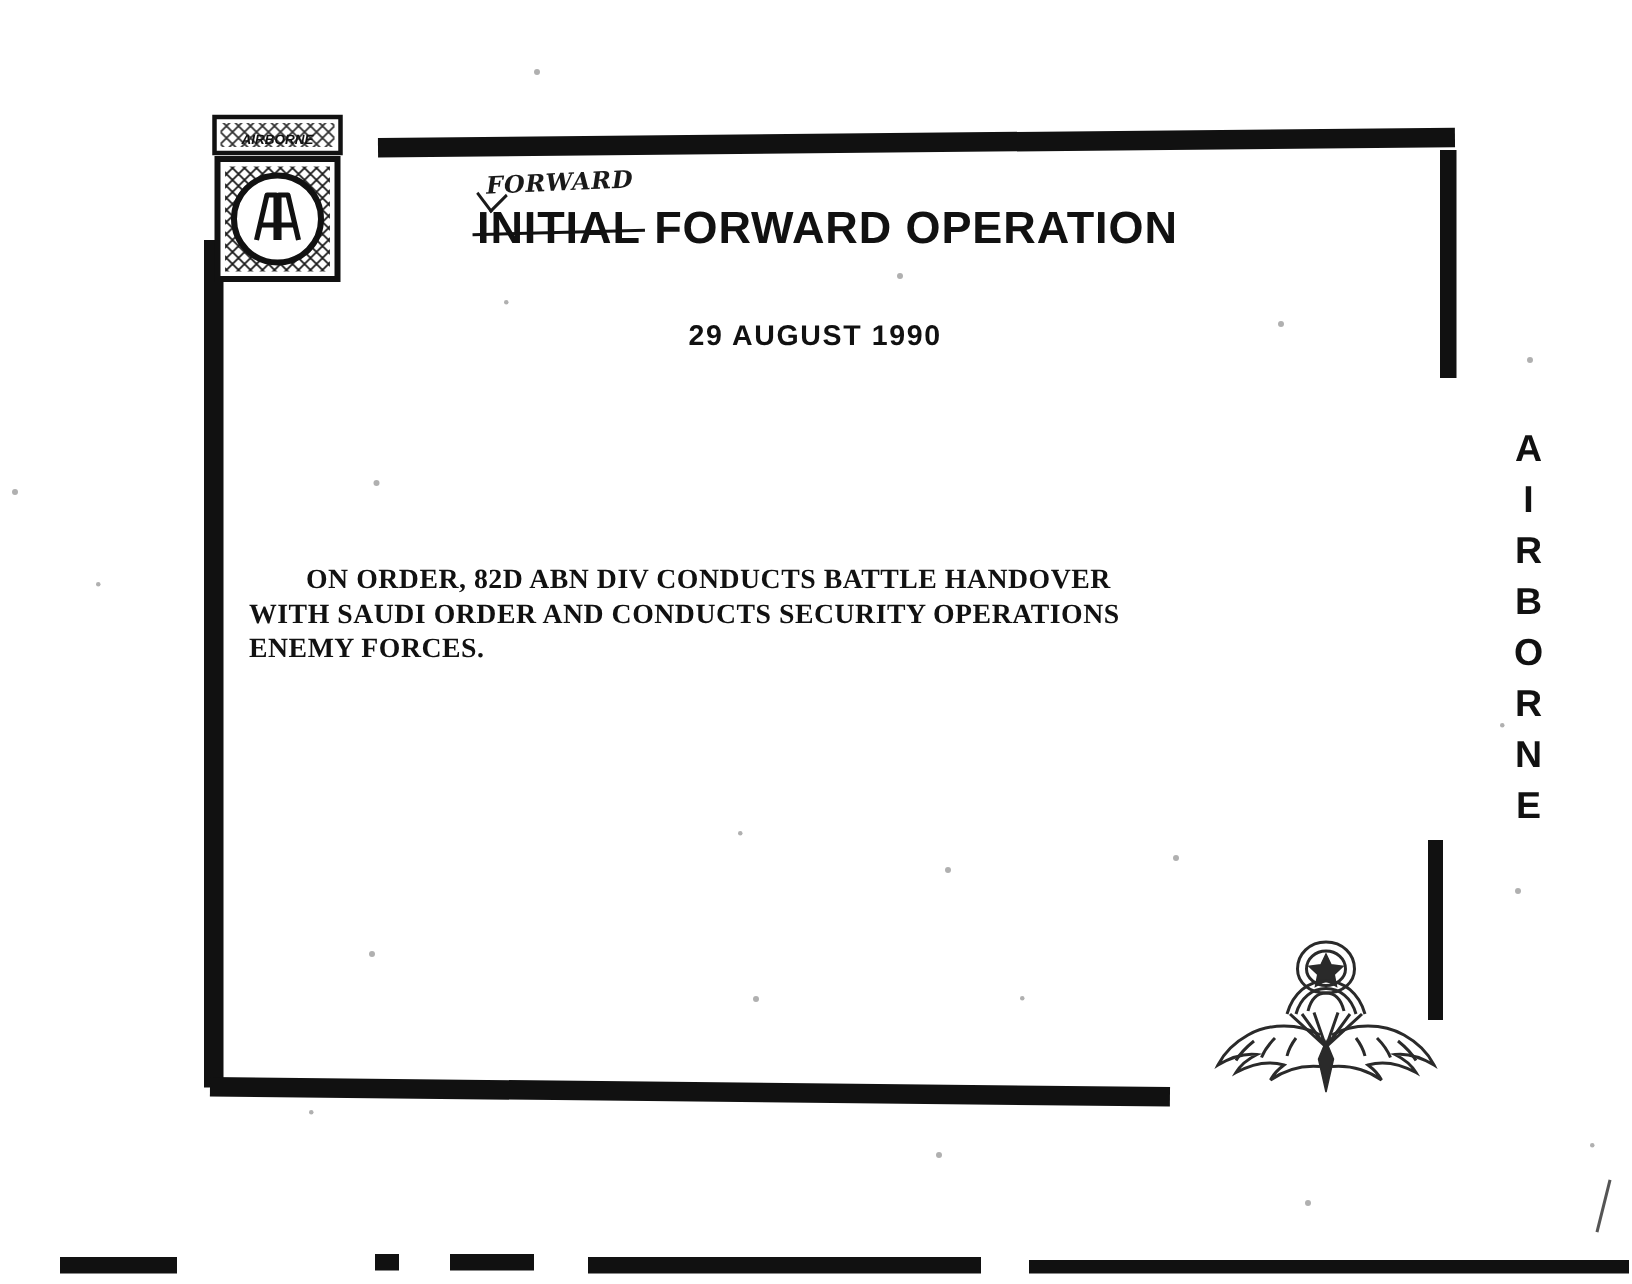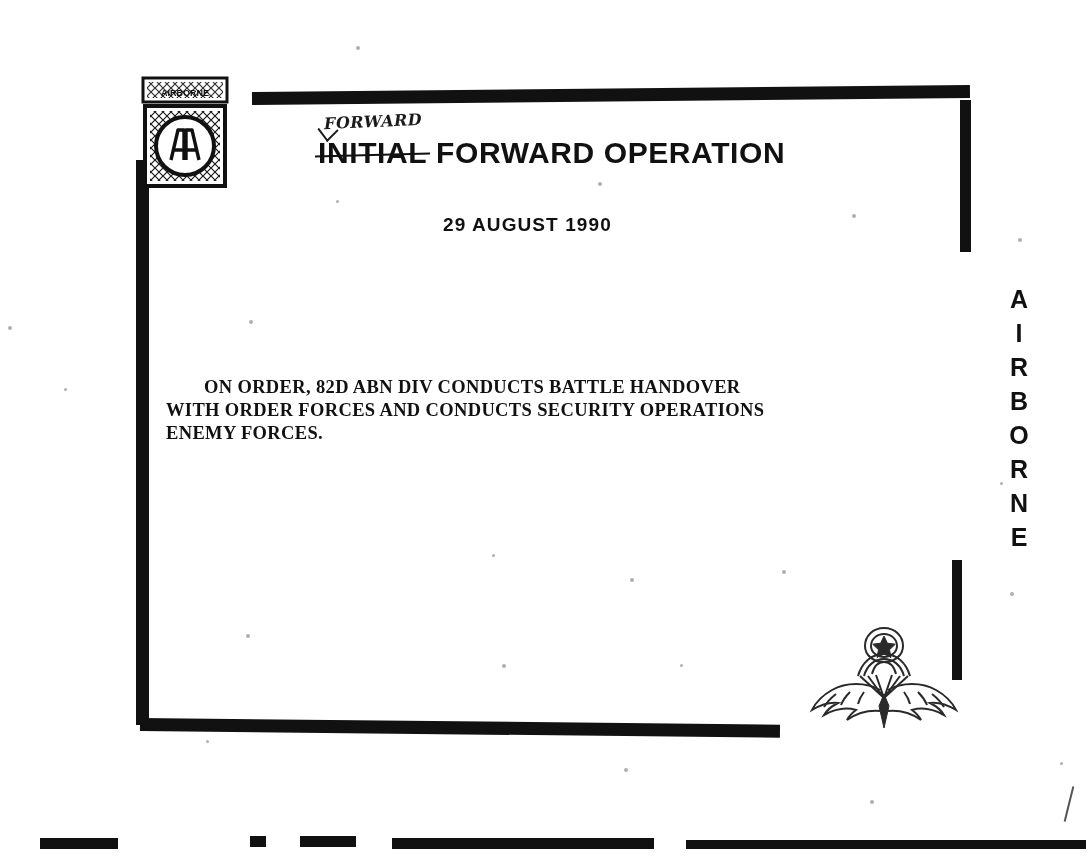--- a/index.html
+++ b/index.html
@@ -84,21 +84,21 @@
     left: 1068px; top: 786px;
     width: 2px; height: 36px;
     background: #555;
     transform: rotate(14deg);
   }
 
   
   .patch {
     position: absolute;
     left: 139px; top: 72px;
-    width: 92px; height: 118px;
+    width: 92px; height: 118px; font-style: italic;
   }
   .patch svg { display: block; }
 
   
   .title {
     position: absolute;
     left: 318px; top: 136px;
     font-size: 30px;
     font-weight: bold;
     letter-spacing: 0.6px;
@@ -133,21 +133,21 @@
     position: absolute;
     left: 320px; top: 122px;
     width: 14px; height: 14px;
     border-left: 2px solid #1a1a1a;
     border-bottom: 2px solid #1a1a1a;
     transform: rotate(-45deg) skewX(-8deg);
   }
 
   .date {
     position: absolute;
-    left: 443px; top: 214px;
+    left: 459px; top: 214px;
     font-size: 19px;
     font-weight: bold;
     letter-spacing: 1.1px;
   }
 
   
   .body-text {
     position: absolute;
     left: 166px; top: 376px;
     width: 706px;
@@ -236,21 +236,21 @@
 
   <div class="caret"></div>
   <div class="handwritten">FORWARD</div>
 
   <div class="title"><span class="struck">INITIAL</span><span> FORWARD OPERATION</span></div>
 
   <div class="date">29 AUGUST 1990</div>
 
   <div class="body-text">
     <span class="ln ln1">ON ORDER, 82D ABN DIV CONDUCTS BATTLE HANDOVER</span>
-    <span class="ln">WITH ORDER FORCES AND CONDUCTS SECURITY OPERATIONS</span>
+    <span class="ln">WITH SAUDI ORDER AND CONDUCTS SECURITY OPERATIONS</span>
     <span class="ln">ENEMY FORCES.</span>
   </div>
 
   <div class="vertical-word">
     <span>A</span>
     <span>I</span>
     <span>R</span>
     <span>B</span>
     <span>O</span>
     <span>R</span>

